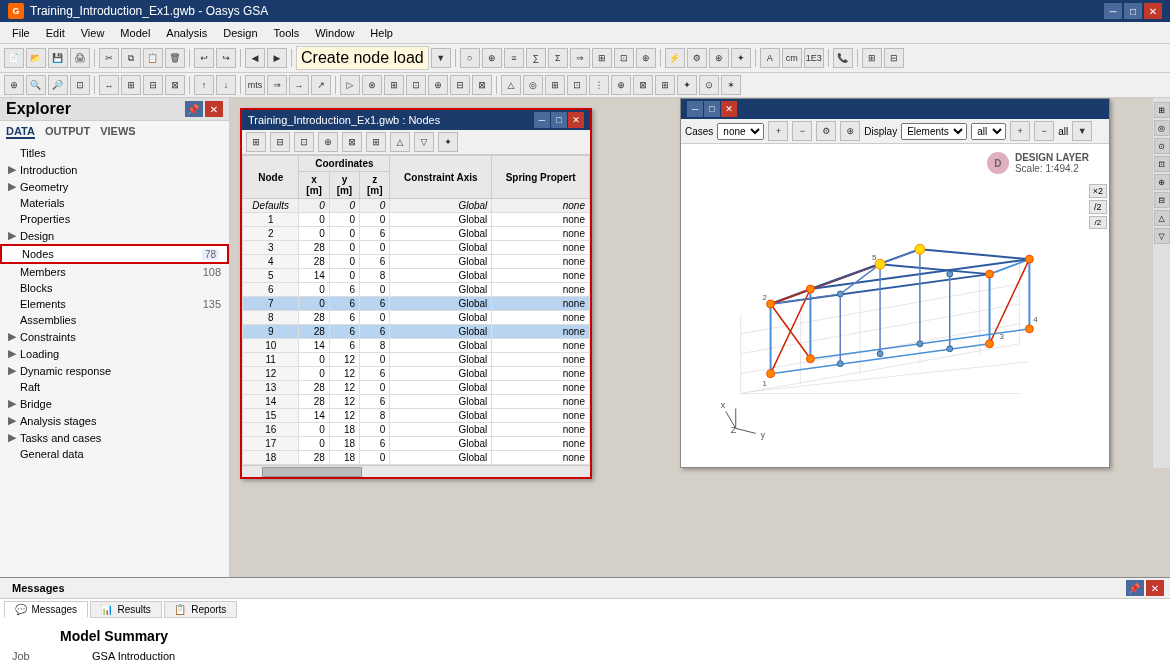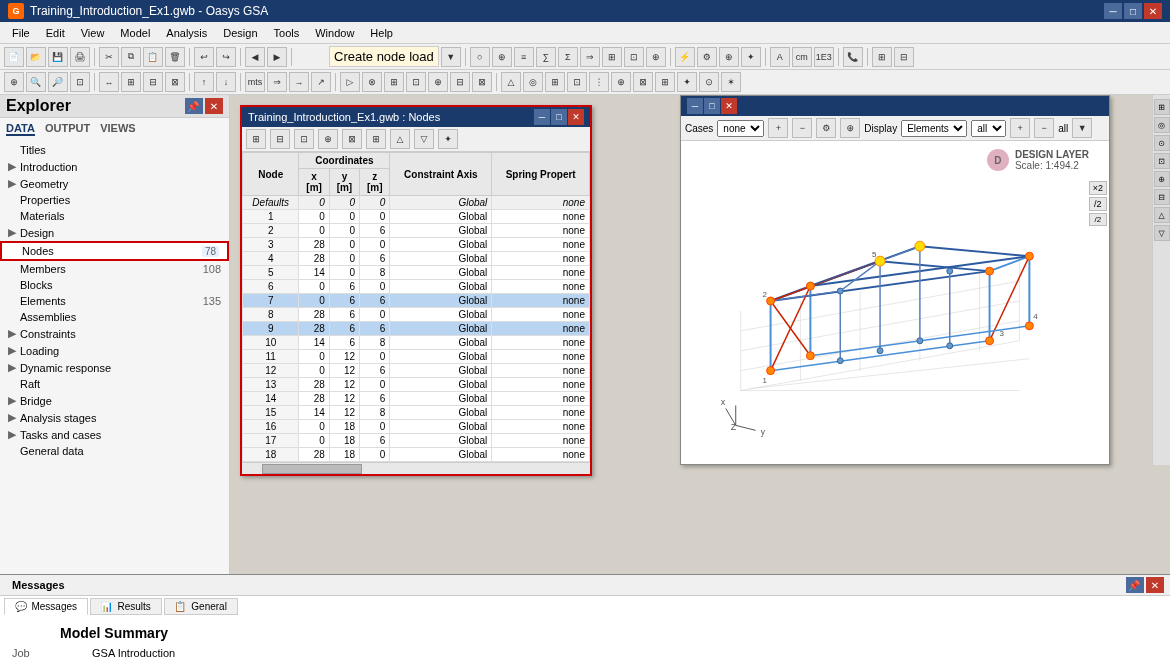--- a/index.html
+++ b/index.html
@@ -14,21 +14,21 @@
     .win-btn.close { background: #c0392b; }
 
     
     .menu-bar { background: #f0f0f0; height: 22px; display: flex; align-items: center; padding: 0 4px; border-bottom: 1px solid #ccc; }
     .menu-item { padding: 2px 8px; cursor: pointer; font-size: 11px; }
 
     
     .toolbar-area { background: #f0f0f0; border-bottom: 1px solid #ccc; padding: 2px 4px; display: flex; align-items: center; gap: 2px; flex-wrap: wrap; }
     .toolbar-btn { width: 20px; height: 20px; background: #e8e8e8; border: 1px solid #bbb; display: inline-flex; align-items: center; justify-content: center; cursor: pointer; font-size: 9px; color: #333; }
     .toolbar-sep { width: 1px; height: 18px; background: #bbb; margin: 0 2px; }
-    .toolbar-label { font-size: 13px; padding: 2px 4px; background: #fff8dc; border: 1px solid #ccc; cursor: pointer; margin-left: 33px; }
+    .toolbar-label { font-size: 16px; padding: 2px 4px; background: #fff8dc; border: 1px solid #ccc; cursor: pointer; }
 
     
     .toolbar-area2 { background: #f0f0f0; border-bottom: 1px solid #ccc; padding: 2px 4px; display: flex; align-items: center; gap: 2px; }
 
     
     .main-layout { display: flex; height: calc(661px - 22px - 22px - 24px - 24px - 22px); }
 
     
     .explorer { width: 230px; background: #f5f5f5; border-right: 1px solid #ccc; display: flex; flex-direction: column; overflow: hidden; }
     .explorer-header { background: #e0e0e0; border-bottom: 1px solid #ccc; padding: 2px 6px; display: flex; align-items: center; justify-content: space-between; }
@@ -238,25 +238,25 @@
         <span class="arrow">▶</span>
         <span class="label">Introduction</span>
       </div>
 
       <div class="tree-item">
         <span class="arrow">▶</span>
         <span class="label">Geometry</span>
       </div>
 
       <div class="tree-item tree-indent">
+        <span class="label">Materials</span>
+      </div>
+
+      <div class="tree-item tree-indent">
         <span class="label">Properties</span>
-      </div>
-
-      <div class="tree-item tree-indent">
-        <span class="label">Materials</span>
       </div>
 
       <div class="tree-item">
         <span class="arrow">▶</span>
         <span class="label">Design</span>
       </div>
 
       <div class="tree-item tree-indent highlighted" style="border: 2px solid #cc0000; background: #fff;">
         <span class="label">Nodes</span>
         <span class="count" style="background: #e8f0ff; padding: 0 3px; border-radius: 2px; font-size: 10px;">78</span>
@@ -676,21 +676,21 @@
     <div class="msg-tab active">
       <span>💬</span>
       <span>Messages</span>
     </div>
     <div class="msg-tab">
       <span>📊</span>
       <span>Results</span>
     </div>
     <div class="msg-tab">
       <span>📋</span>
-      <span>General</span>
+      <span>Reports</span>
     </div>
   </div>
   <div class="messages-content">
     <div class="msg-title">Model Summary</div>
     <div class="msg-row">
       <span class="msg-label">Job</span>
       <span>GSA Introduction</span>
     </div>
     <div class="msg-row">
       <span class="msg-label">Job no.</span>

